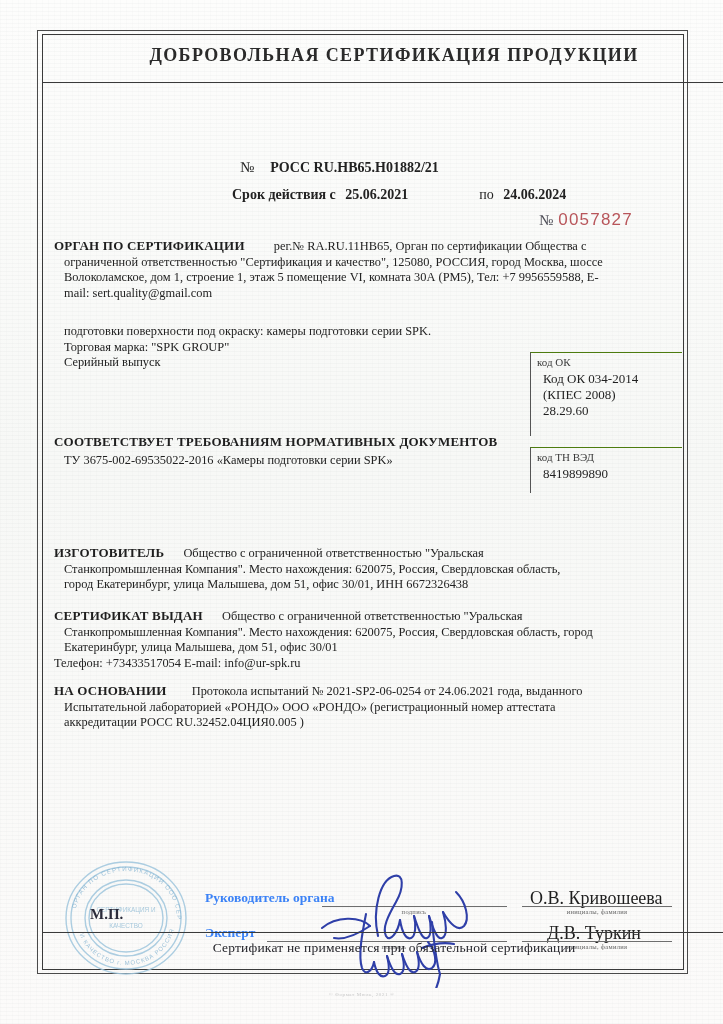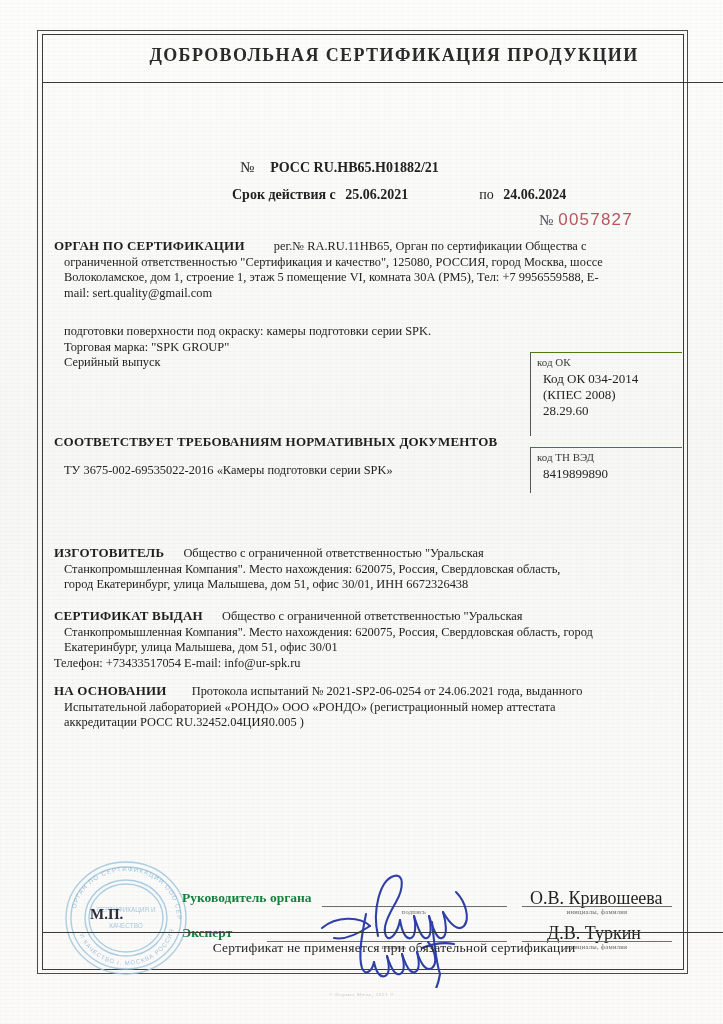--- a/index.html
+++ b/index.html
@@ -168,22 +168,23 @@
     font-size: 13px;
     line-height: 16px;
     color: #1f1f1f;
     padding-left: 6px;
   }
   
   .sig-row {
     position: absolute;
     font-size: 13.5px;
     font-weight: bold;
-    color: #15803d;
-    white-space: nowrap;
+    color: #3b82f6;
+    white-space: nowrap;
+    padding-left: 23px;
   }
   .sig-line {
     position: absolute;
     border-bottom: 1px solid #6e6e6e;
     height: 0;
   }
   .sig-sub {
     position: absolute;
     font-size: 6.5px;
     color: #666;
@@ -298,21 +299,21 @@
       <div class="cb-caption">код ОК</div>
       <div class="cb-line">Код ОК 034-2014</div>
       <div class="cb-line">(КПЕС 2008)</div>
       <div class="cb-line">28.29.60</div>
     </div>
 
     <div class="block" style="left:12px; top:406px; width:480px;">
       <p>
         <span class="lead">СООТВЕТСТВУЕТ ТРЕБОВАНИЯМ НОРМАТИВНЫХ ДОКУМЕНТОВ</span>
       </p>
-      <p class="indent" style="margin-top:12px;">ТУ 3675-002-69535022-2016 «Камеры подготовки серии SPK»</p>
+      <p class="indent" style="margin-top:2px;">ТУ 3675-002-69535022-2016 «Камеры подготовки серии SPK»</p>
     </div>
 
     <div class="code-box" style="left:488px; top:419px; width:152px; height:46px;">
       <div class="cb-caption">код ТН ВЭД</div>
       <div class="cb-line">8419899890</div>
     </div>
 
     <div class="block" style="left:12px; top:517px; width:616px;">
       <p>
         <span class="lead">ИЗГОТОВИТЕЛЬ</span>

